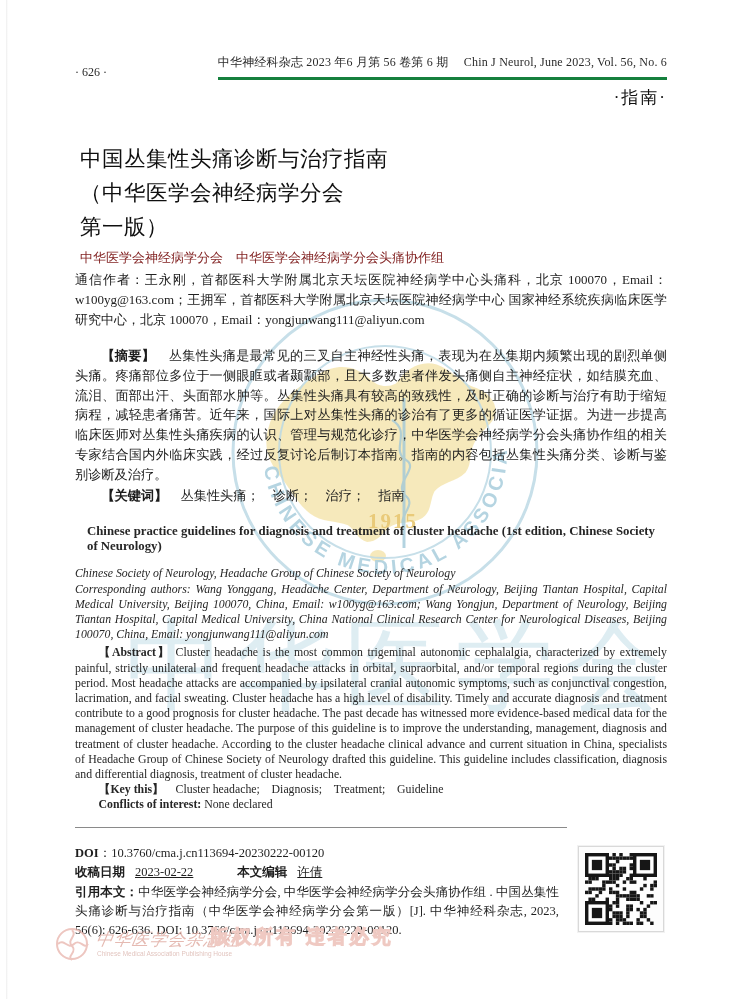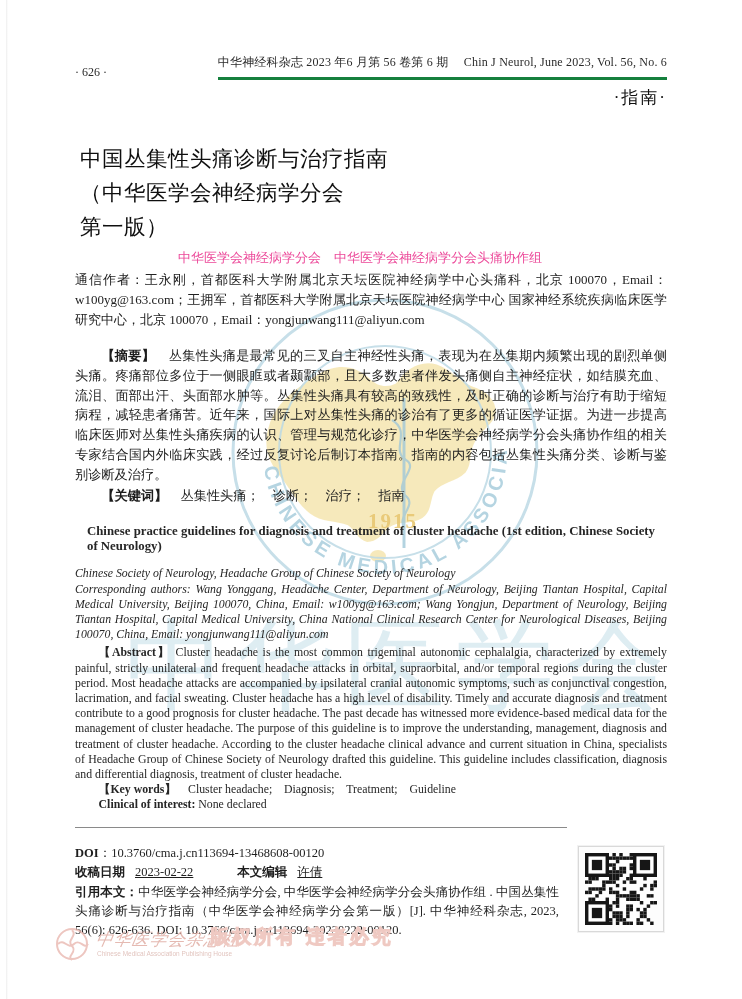--- a/index.html
+++ b/index.html
@@ -13,21 +13,21 @@
 
   .header-row{top:54px;display:flex;justify-content:space-between;align-items:flex-end;
       font-size:12px;color:#2a2a2a;}
   .journal-cite{border-bottom:3px solid #15803d;padding-bottom:6px;letter-spacing:.2px;}
 
   .section-label{top:86px;text-align:right;font-size:17px;letter-spacing:2px;color:#111;}
 
   .title{top:130px;left:80px;width:560px;font-size:21.5px;line-height:34px;
       color:#0f0f0f;letter-spacing:.5px;margin-top:12px;}
 
-  .authors-cn{top:249px;left:80px;width:560px;font-size:13px;color:#ec4899;text-align:center;}
+  .authors-cn{top:249px;left:80px;width:560px;font-size:13px;color:#7f1d1d;}
   .corr-cn{top:270px;font-size:13px;line-height:20px;text-align:justify;color:#222;}
 
   .abstract-cn{top:346px;font-size:13.2px;line-height:19.8px;text-align:justify;
       text-justify:inter-ideograph;color:#1c1c1c;}
   .abstract-cn p{margin:0;text-indent:2em;}
   .kw-line{text-indent:2em;margin-top:1px;}
   b.cnb{font-weight:bold;}
 
   .en-block{top:512px;font-size:11.8px;line-height:15.2px;color:#262626;text-align:justify;}
   .en-title{font-weight:bold;font-size:12.8px;line-height:15.2px;margin:12px;}
@@ -105,28 +105,28 @@
   <div class="abs content-w abstract-cn z1">
     <p><b class="cnb">【摘要】</b><span>　丛集性头痛是最常见的三叉自主神经性头痛，表现为在丛集期内频繁出现的剧烈单侧头痛。疼痛部位多位于一侧眼眶或者颞颥部，且大多数患者伴发头痛侧自主神经症状，如结膜充血、流泪、面部出汗、头面部水肿等。丛集性头痛具有较高的致残性，及时正确的诊断与治疗有助于缩短病程，减轻患者痛苦。近年来，国际上对丛集性头痛的诊治有了更多的循证医学证据。为进一步提高临床医师对丛集性头痛疾病的认识、管理与规范化诊疗，中华医学会神经病学分会头痛协作组的相关专家结合国内外临床实践，经过反复讨论后制订本指南。指南的内容包括丛集性头痛分类、诊断与鉴别诊断及治疗。</span></p>
     <div class="kw-line"><b class="cnb">【关键词】</b><span>　丛集性头痛；　诊断；　治疗；　指南</span></div>
   </div>
 
   <div class="abs content-w en-block z1">
     <p class="en-title">Chinese practice guidelines for diagnosis and treatment of cluster headache (1st edition, Chinese Society of Neurology)</p>
     <p class="en-it">Chinese Society of Neurology, Headache Group of Chinese Society of Neurology</p>
     <p class="en-it" style="margin-top:0;">Corresponding authors: Wang Yonggang, Headache Center, Department of Neurology, Beijing Tiantan Hospital, Capital Medical University, Beijing 100070, China, Email: w100yg@163.com; Wang Yongjun, Department of Neurology, Beijing Tiantan Hospital, Capital Medical University, China National Clinical Research Center for Neurological Diseases, Beijing 100070, China, Email: yongjunwang111@aliyun.com</p>
     <p class="en-abs"><b>【Abstract】</b><span> Cluster headache is the most common trigeminal autonomic cephalalgia, characterized by extremely painful, strictly unilateral and frequent headache attacks in orbital, supraorbital, and/or temporal regions during the cluster period. Most headache attacks are accompanied by ipsilateral cranial autonomic symptoms, such as conjunctival congestion, lacrimation, and facial sweating. Cluster headache has a high level of disability. Timely and accurate diagnosis and treatment contribute to a good prognosis for cluster headache. The past decade has witnessed more evidence-based medical data for the management of cluster headache. The purpose of this guideline is to improve the understanding, management, diagnosis and treatment of cluster headache. According to the cluster headache clinical advance and current situation in China, specialists of Headache Group of Chinese Society of Neurology drafted this guideline. This guideline includes classification, diagnosis and differential diagnosis, treatment of cluster headache.</span></p>
-    <p class="en-kw"><b>【Key words】</b><span>　Cluster headache;　Diagnosis;　Treatment;　Guideline</span></p>
-    <p class="en-cf"><b>Clinical of interest:</b><span> None declared</span></p>
+    <p class="en-kw"><b>【Key this】</b><span>　Cluster headache;　Diagnosis;　Treatment;　Guideline</span></p>
+    <p class="en-cf"><b>Conflicts of interest:</b><span> None declared</span></p>
   </div>
 
   <div class="abs divider z1"></div>
 
   <div class="abs content-w foot doi-line z1">
-    <b class="blb">DOI</b><span>：10.3760/cma.j.cn113694-13468608-00120</span>
+    <b class="blb">DOI</b><span>：10.3760/cma.j.cn113694-20230222-00120</span>
   </div>
   <div class="abs content-w foot received-line z1">
     <b class="blb">收稿日期</b><span class="gap1">2023-02-22</span><b class="blb gap2">本文编辑</b><span class="gap1">许倩</span>
   </div>
   <div class="abs content-w foot cite z1">
     <b class="blb">引用本文：</b><span>中华医学会神经病学分会, 中华医学会神经病学分会头痛协作组 . 中国丛集性头痛诊断与治疗指南（中华医学会神经病学分会第一版）[J]. 中华神经科杂志, 2023, 56(6): 626-636. DOI: 10.3760/cma.j.cn113694-20230222-00120.</span>
   </div>
 
   <div class="abs qr-box z1">
     <svg width="72" height="72" viewBox="0 0 70 70">

